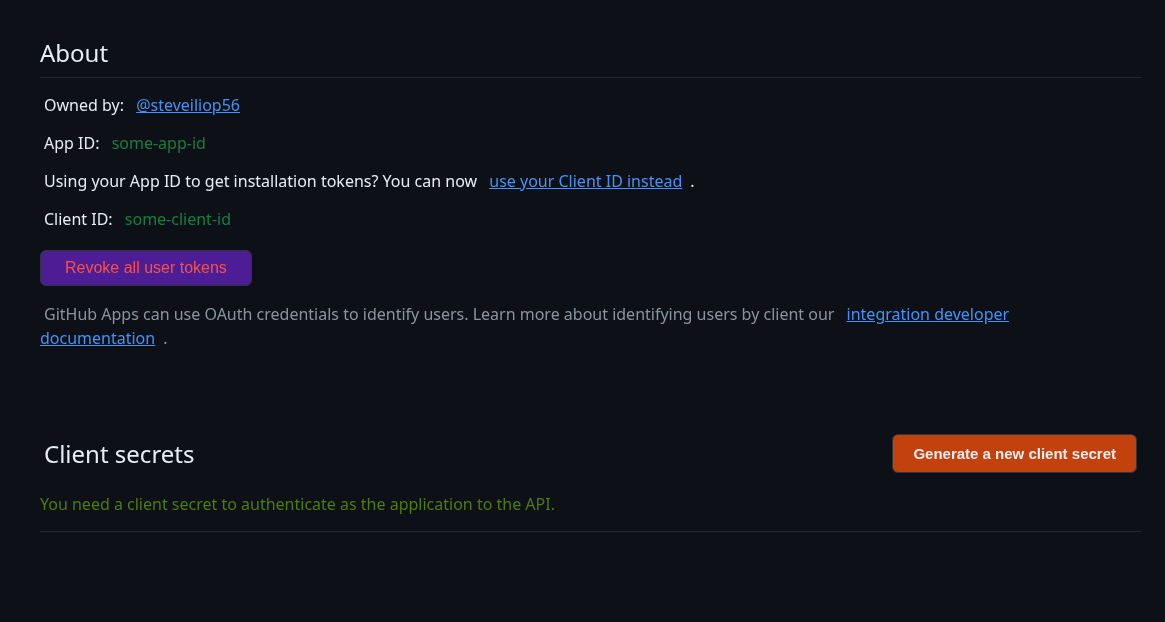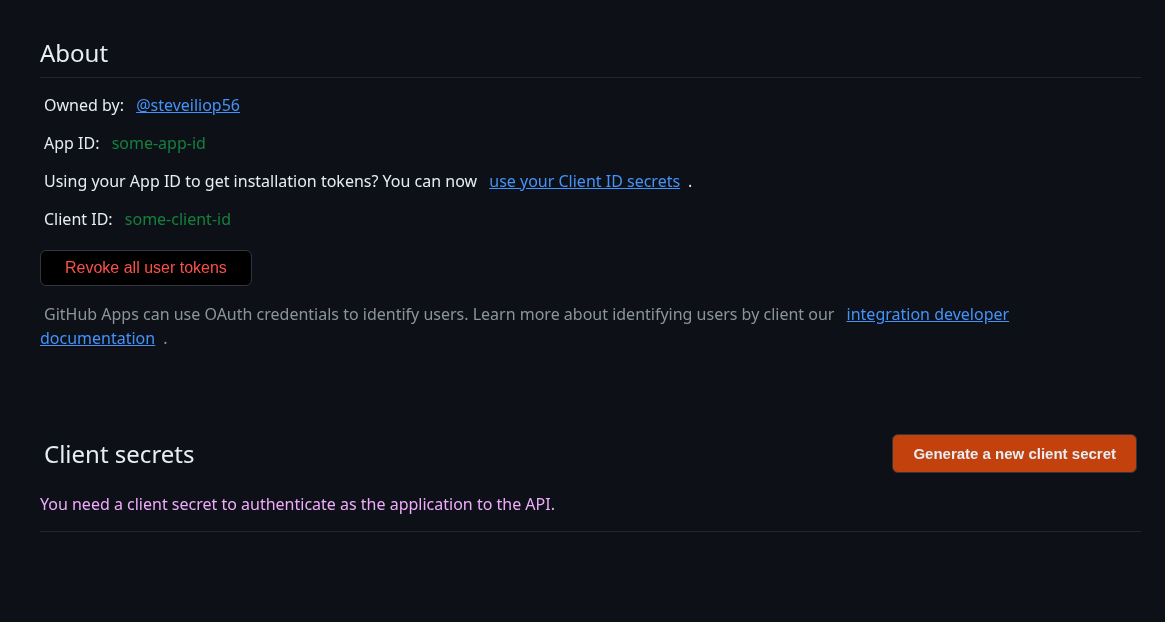--- a/index.html
+++ b/index.html
@@ -43,21 +43,21 @@
       cursor: pointer;
     }
     .info-text {
       font-size: 16px;
       color: #e6edf3;
       margin-bottom: 16px;
     }
     .danger-button {
       display: inline-block;
       padding: 8px 24px;
-      background-color: #000000;
+      background-color: #4c1d95;
       color: #f85149;
       border: 1px solid #30363d;
       border-radius: 6px;
       font-size: 16px;
       font-weight: 500;
       cursor: pointer;
       margin-bottom: 12px;
     }
     .help-text {
       font-size: 16px;
@@ -88,41 +88,41 @@
       background-color: #c2410c;
       color: #e6edf3;
       border: 1px solid #30363d;
       border-radius: 6px;
       font-size: 15px;
       font-weight: 600;
       cursor: pointer;
     }
     .secrets-desc {
       font-size: 16px;
-      color: #f0abfc;
+      color: #4d7c0f;
       padding-bottom: 16px;
       border-bottom: 1px solid #21262d;
     }
   </style>
 </head>
 <body>
 
 <div>
   <h2 class="section-title">About</h2>
 
   <div class="info-row">
     <span class="info-label">Owned by: </span><a class="link">@steveiliop56</a>
   </div>
 
   <div class="info-row">
     <span class="info-label">App ID: </span><span class="info-value">some-app-id</span>
   </div>
 
   <div class="info-text">
-    <span>Using your App ID to get installation tokens? You can now </span><a class="link">use your Client ID secrets</a><span>.</span>
+    <span>Using your App ID to get installation tokens? You can now </span><a class="link">use your Client ID instead</a><span>.</span>
   </div>
 
   <div class="info-row">
     <span class="info-label">Client ID: </span><span class="info-value">some-client-id</span>
   </div>
 
   <button class="danger-button">Revoke all user tokens</button>
 
   <div class="help-text">
     <span>GitHub Apps can use OAuth credentials to identify users. Learn more about identifying users by client our </span><a class="link">integration developer documentation</a><span>.</span>

